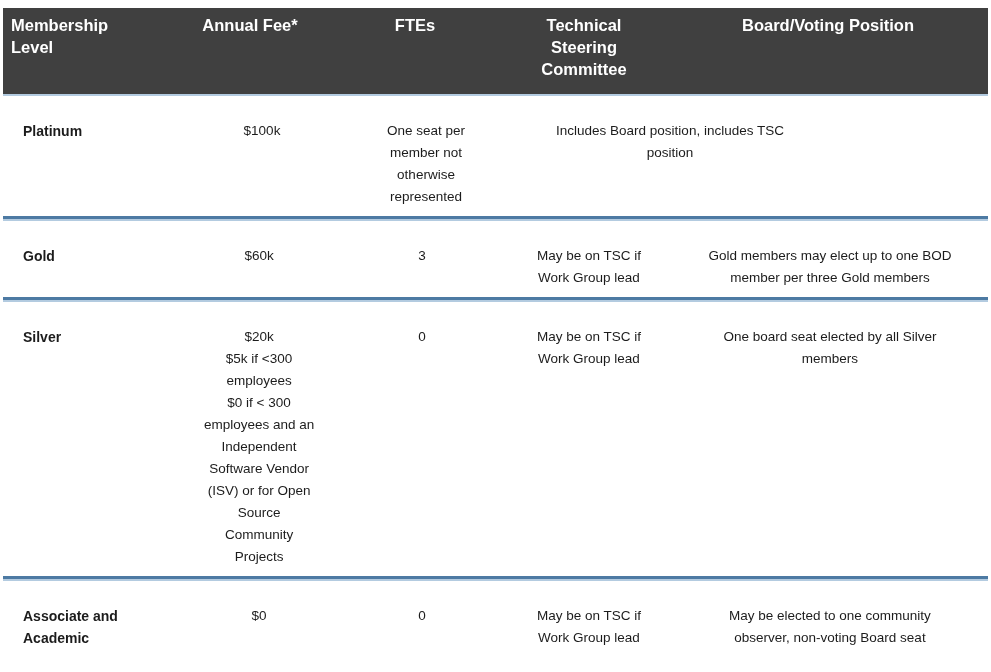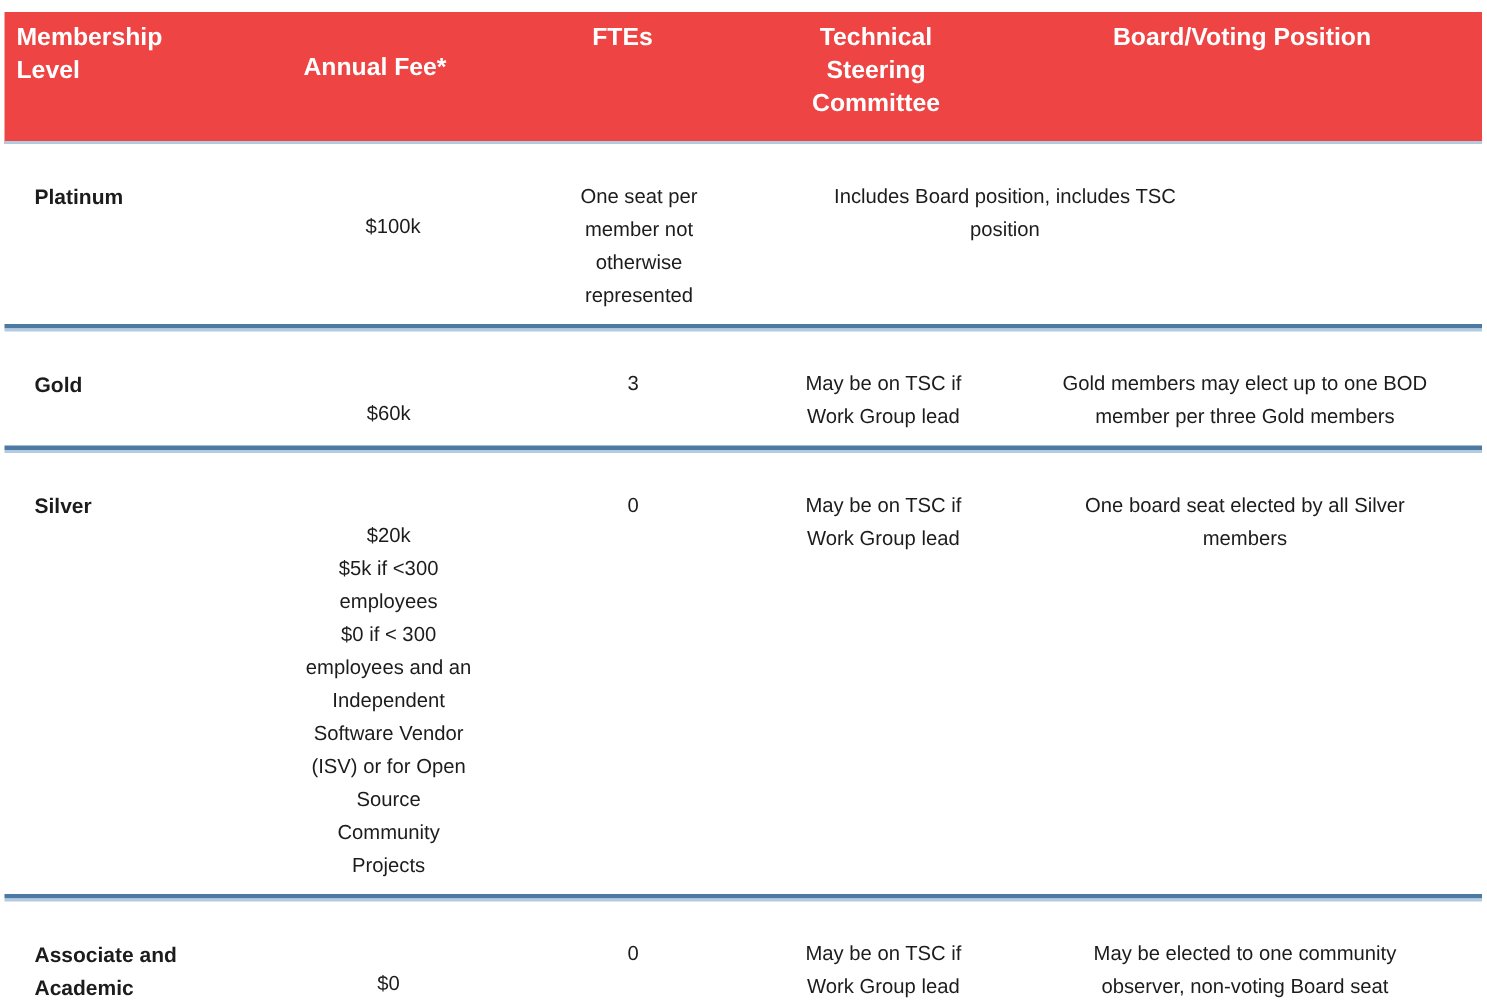--- a/index.html
+++ b/index.html
@@ -8,26 +8,26 @@
     width: 991px; height: 672px;
     background: #ffffff;
     overflow: hidden;
     font-family: "Liberation Sans", "DejaVu Sans", sans-serif;
     color: #1c1c1c;
   }
   .page { padding: 8px 3px 0 3px; }
   .row { display: flex; align-items: flex-start; }
   .cell { white-space: pre-line; }
   .c1 { width: 167px; padding-left: 8px; text-align: left; }
-  .c2 { width: 160px; text-align: center; margin-top: 20px; }
+  .c2 { width: 160px; text-align: center; }
   .c3 { width: 170px; text-align: center; }
   .c4 { width: 168px; text-align: center; }
   .c5 { width: 320px; text-align: center; }
   .header-row {
-    background: #ef4444;
+    background: #404040;
     height: 88px;
     padding-top: 6px;
     border-bottom: 2px solid #b3cbe0;
     color: #ffffff;
     font-weight: bold;
     font-size: 16.5px;
     line-height: 22px;
   }
   .body-row {
     font-size: 13.5px;

